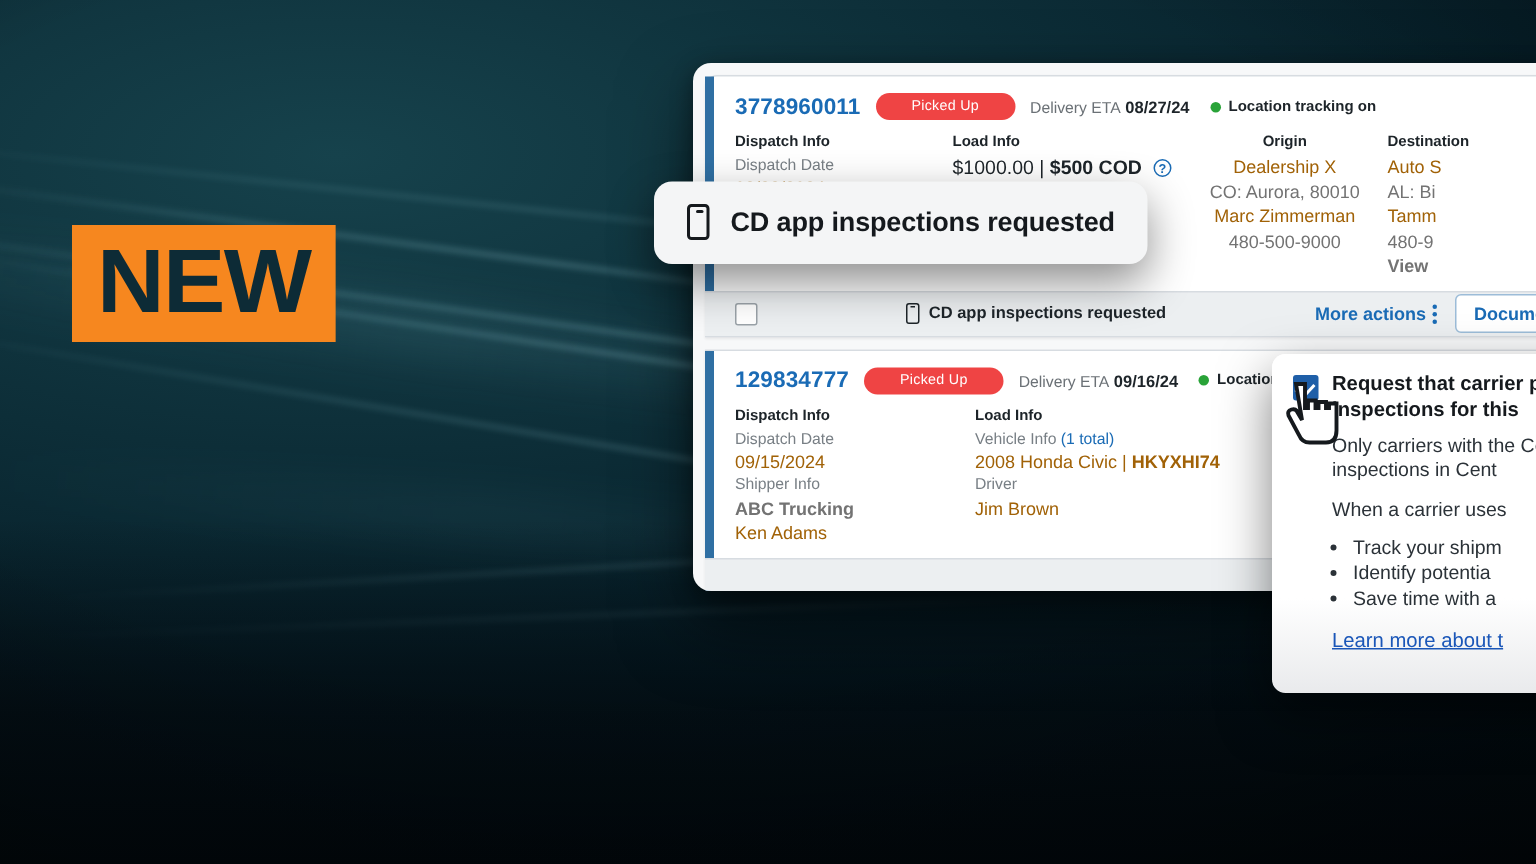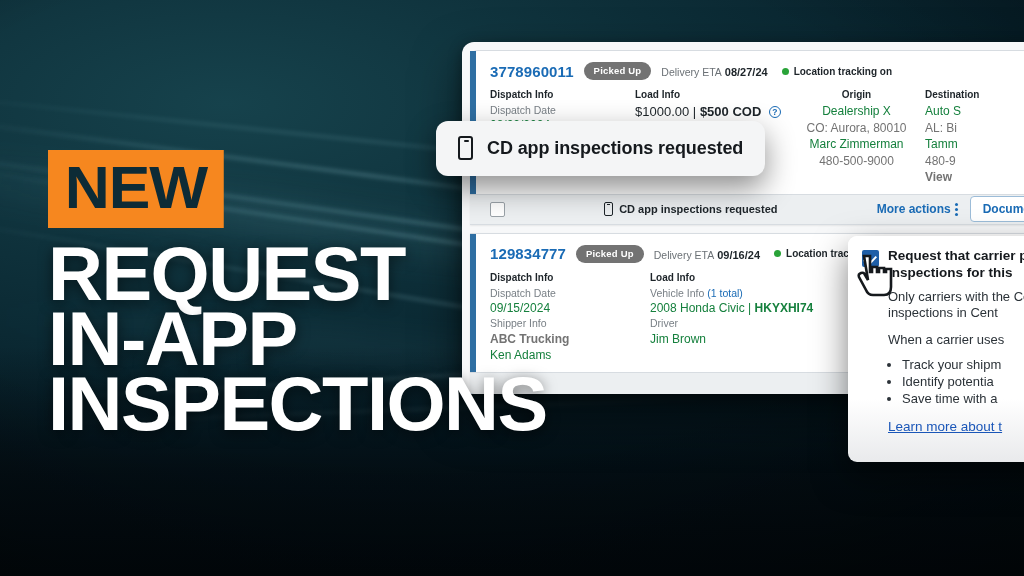--- a/index.html
+++ b/index.html
@@ -103,40 +103,40 @@
   }
   .card-accent {
     position: absolute; left: 0; top: 0; bottom: 0; width: 6px;
     background: #2f6fa3;
   }
   .card-body { padding: 9px 0 8px 20px; }
 
   .card-head { display: flex; align-items: center; gap: 10px; height: 22px; }
   .ship-id { color: #1a6bb5; font-size: 15px; font-weight: 700; letter-spacing: .1px; }
   .pill {
-    background: #737373; color: #fff;
-    font-size: 9.5px; font-weight: 700;
-    padding: 3px 10px 4px; border-radius: 11px; letter-spacing: .2px;
+    background: #ef4444; color: #fff;
+    font-size: 9.5px; font-weight: 400;
+    padding: 3px 24px 4px; border-radius: 11px; letter-spacing: .2px;
   }
   .eta-label { color: #6b7176; font-size: 10.5px; }
   .eta-val { color: #1d2429; font-size: 11px; font-weight: 700; margin-left: 3px; }
   .tracking { display: flex; align-items: center; gap: 5px; margin-left: 4px; }
   .dot-green { width: 7px; height: 7px; border-radius: 50%; background: #29a338; display:inline-block; }
   .tracking-text { color: #1d2429; font-size: 10px; font-weight: 700; text-align: center; }
 
   .cols { display: flex; margin-top: 7px; }
   .col { padding-right: 10px; }
   .col-dispatch { width: 160px; }
   .col-load { width: 180px; }
   .col-origin { width: 140px; text-align: center; }
   .col-dest { width: 150px; }
 
   .col-title { color: #1d2429; font-size: 10px; font-weight: 700; margin-bottom: 3px; }
   .fld-label { color: #787f85; font-size: 10.5px; line-height: 1.35; }
-  .fld-val { color: #15803d; font-size: 12px; line-height: 1.38; }
+  .fld-val { color: #a16207; font-size: 12px; line-height: 1.38; }
   .lnk { color: #737373; font-size: 12px; line-height: 1.38; }
   .lnk.b { font-weight: 700; }
   .money { color: #1d2429; font-size: 13px; line-height: 1.4; }
   .money b { font-weight: 700; }
   .qmark {
     display: inline-block; width: 12px; height: 12px; border-radius: 50%;
     border: 1.3px solid #1a6bb5; color: #1a6bb5;
     font-size: 8.5px; font-weight: 700; text-align: center; line-height: 10px;
     vertical-align: 1px; margin-left: 4px;
   }
@@ -381,20 +381,15 @@
     </ul>
     <div class="pop-link">Learn more about t</div>
   </div>
 
   <svg class="cursor" viewBox="0 0 42 48">
     <path d="M12 4 h6 v16 h2 v-5 h5 v5 h2 v-4 h5 v4 h2 v-3 h5 v18 q0 8 -7 8 h-11 q-5 0 -7 -5 l-7 -13 q-1 -3 2 -4 q3 -1 4 2 l3 5 z" fill="#ffffff" stroke="#15191d" stroke-width="2.6" stroke-linejoin="miter"></path>
   </svg>
 
   <div class="promo">
     <div class="new-badge">NEW</div>
-    <div class="headline">
-      <span class="ln">REQUEST</span>
-      <span class="ln">IN-APP</span>
-      <span class="ln">INSPECTIONS</span>
-    </div>
   </div>
 
 </div>
 
 </body></html>

